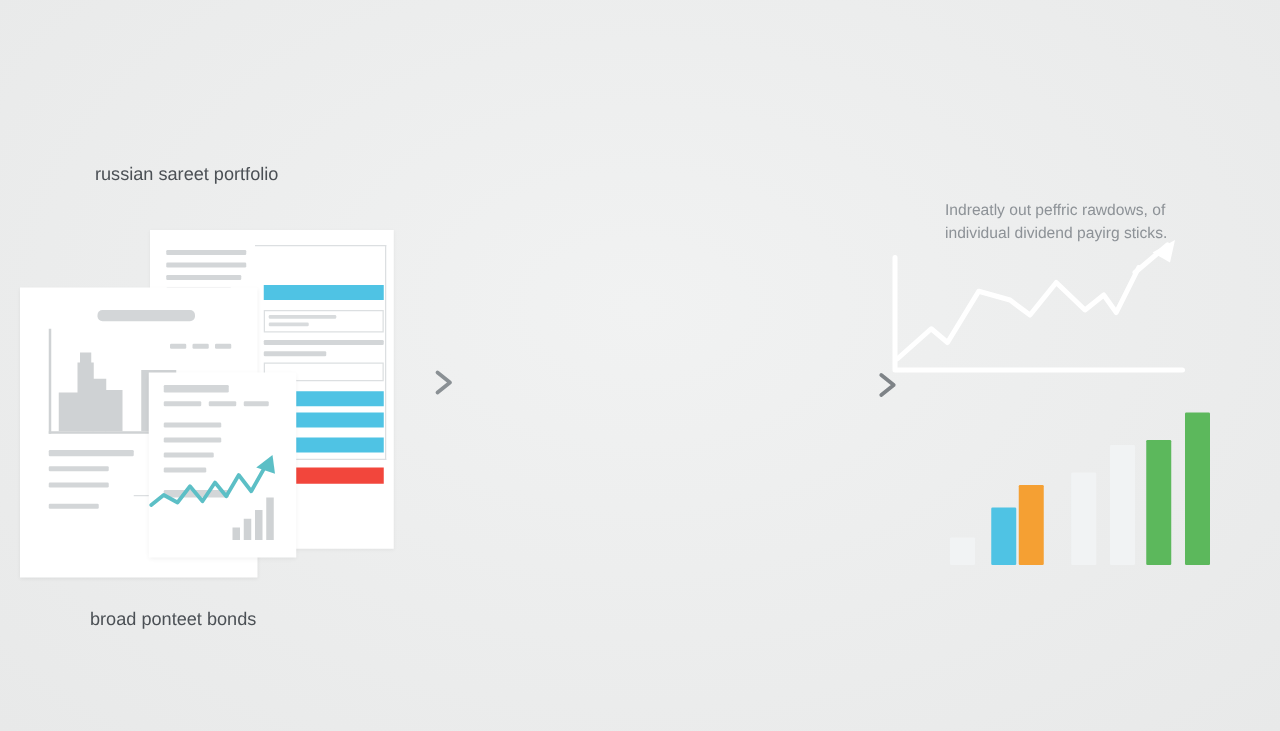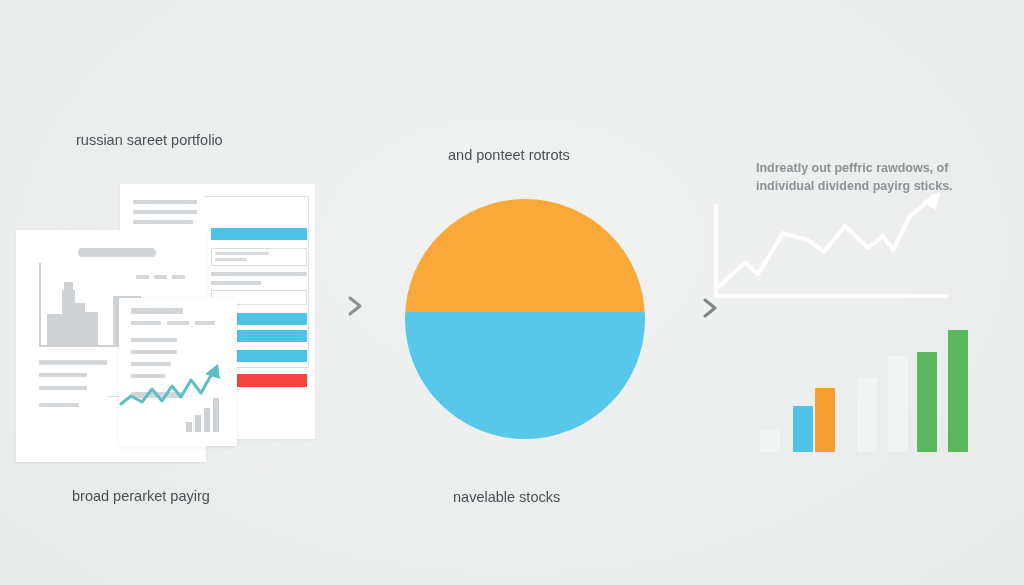--- a/index.html
+++ b/index.html
@@ -32,21 +32,21 @@
     position:absolute;
     font-size:14.5px;
     color:#4b5055;
     line-height:1.35;
     white-space:nowrap;
   }
   .cap-top-l{left:76px;top:131px;}
   .cap-bot-l{left:72px;top:487px;}
   .cap-top-m{left:100px;top:146px;}
   .cap-bot-m{left:105px;top:488px;}
-  .cap-right{left:68px;top:160px;font-size:12.5px;color:#8d9297;white-space:normal;width:215px;line-height:1.42;font-weight:bold;}
+  .cap-right{left:68px;top:160px;font-size:12.5px;color:#8d9297;white-space:normal;width:215px;line-height:1.42;}
 
   
   .chev{
     position:absolute;width:26px;height:26px;
   }
   #chev-1{left:342px;top:293px;}
   #chev-2{left:697px;top:295px;}
   .chev svg{display:block;width:100%;height:100%;}
 
   
@@ -155,39 +155,29 @@
         <polyline points="4,48 14,40 25,46 35,33 45,45 55,30 64,41 74,24 84,37 97,14" fill="none" stroke="#5cbfc6" stroke-width="3" stroke-linecap="round" stroke-linejoin="round"></polyline>
         <polygon points="101,8 103,23 88,18" fill="#5cbfc6"></polygon>
       </svg>
 
       <div class="sky" style="left:67px;top:124px;width:6px;height:10px;"></div>
       <div class="sky" style="left:76px;top:117px;width:6px;height:17px;"></div>
       <div class="sky" style="left:85px;top:110px;width:6px;height:24px;"></div>
       <div class="sky" style="left:94px;top:100px;width:6px;height:34px;"></div>
     </div>
 
-    <div class="cap cap-bot-l">broad perarket payirg</div>
+    <div class="cap cap-bot-l">broad ponteet bonds</div>
   </div>
 
   <div class="chev" id="chev-1">
     <svg viewBox="0 0 26 26">
         <polyline points="8,5 18,13 8,21" fill="none" stroke="#8a9094" stroke-width="3" stroke-linecap="round" stroke-linejoin="round"></polyline>
       </svg>
   </div>
 
-  <div class="panel" id="panel-mid">
-    <div class="cap cap-top-m">and ponteet rotrots</div>
-
-    <div id="pie">
-      <div class="half-top"></div>
-      <div class="half-bot"></div>
-    </div>
-
-    <div class="cap cap-bot-m">navelable stocks</div>
-  </div>
 
   <div class="chev" id="chev-2">
     <svg viewBox="0 0 26 26">
         <polyline points="8,5 18,13 8,21" fill="none" stroke="#7e8387" stroke-width="3" stroke-linecap="round" stroke-linejoin="round"></polyline>
       </svg>
   </div>
 
   <div class="panel" id="panel-right">
 
     <div class="cap cap-right">

